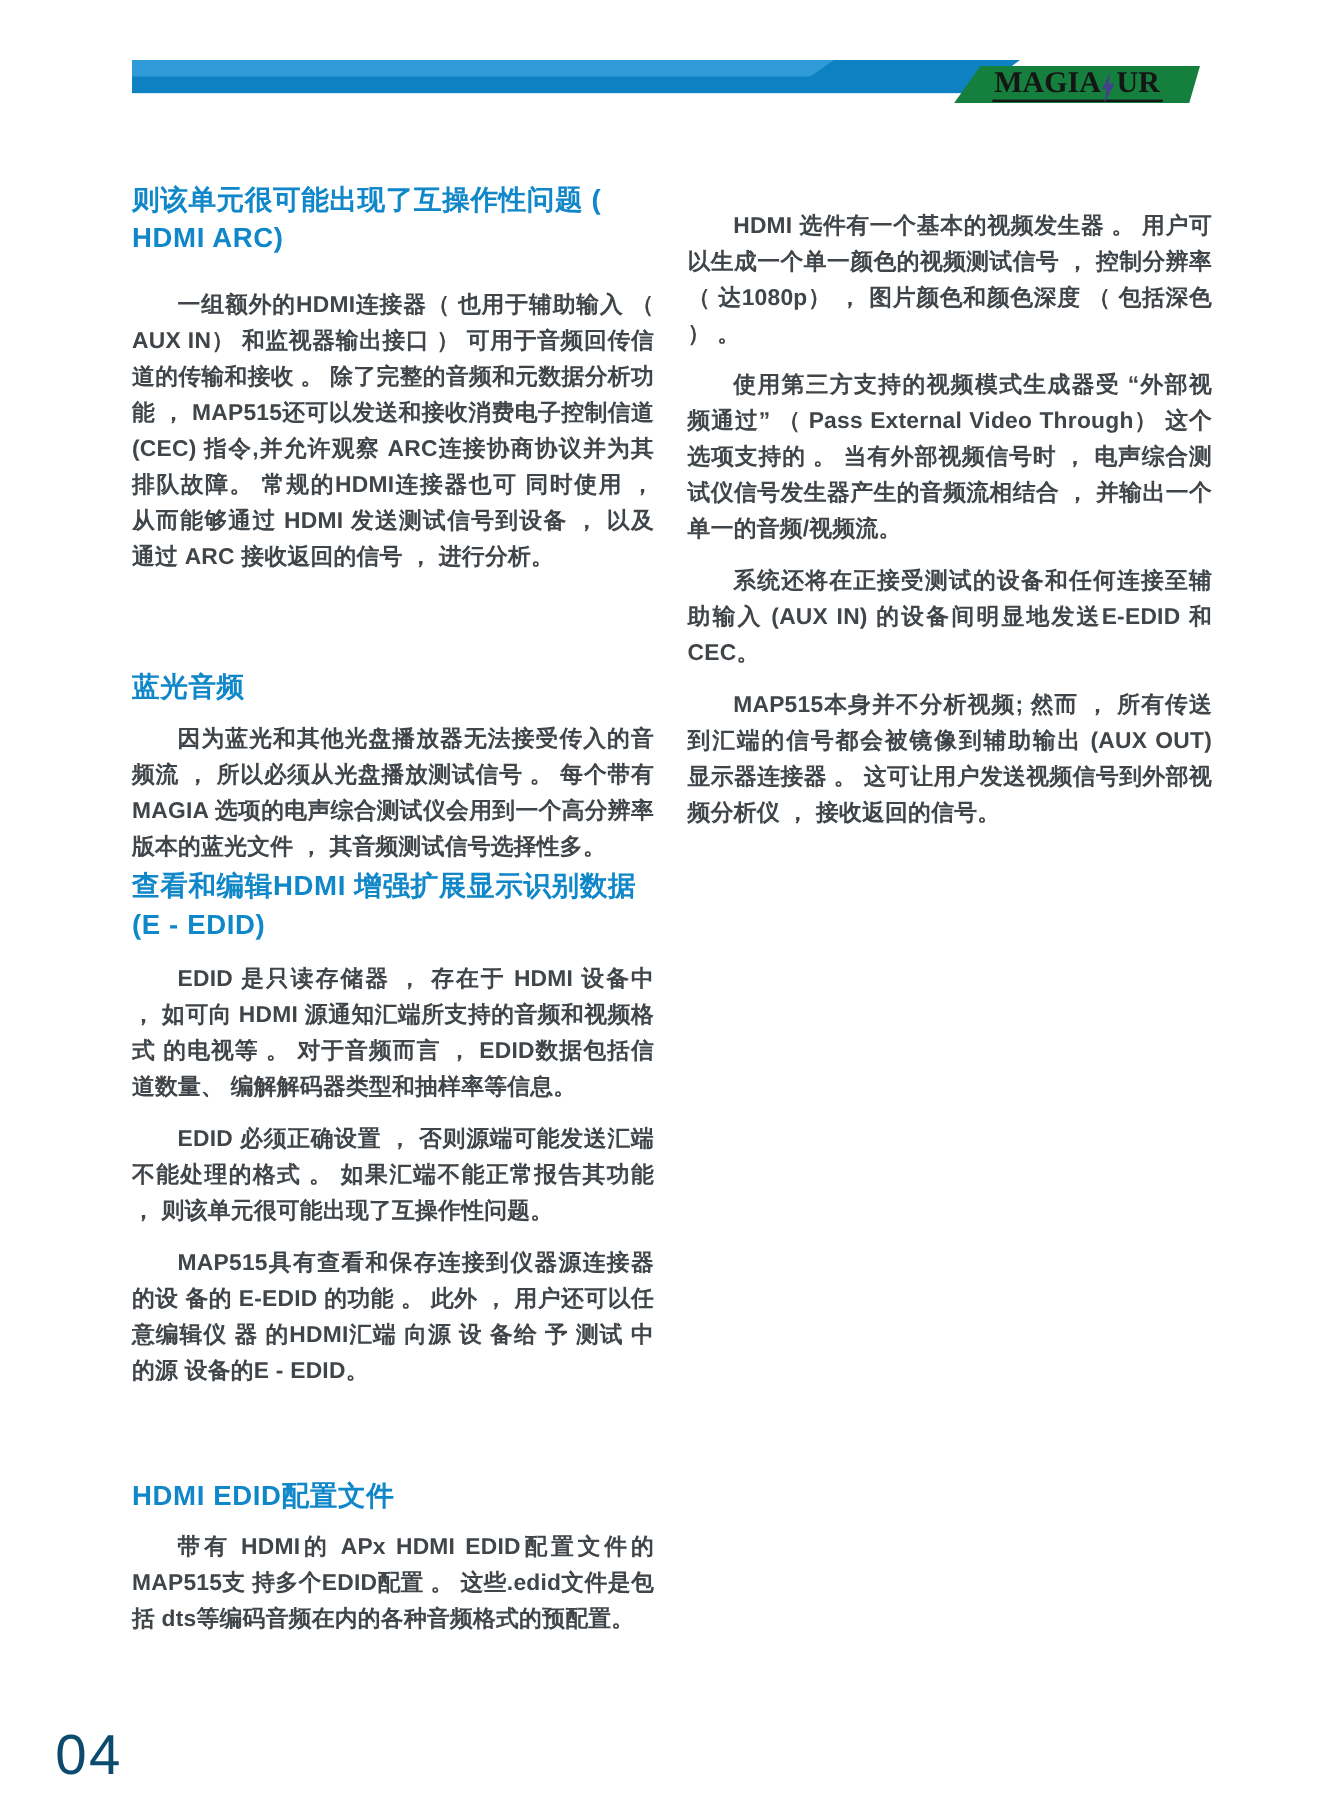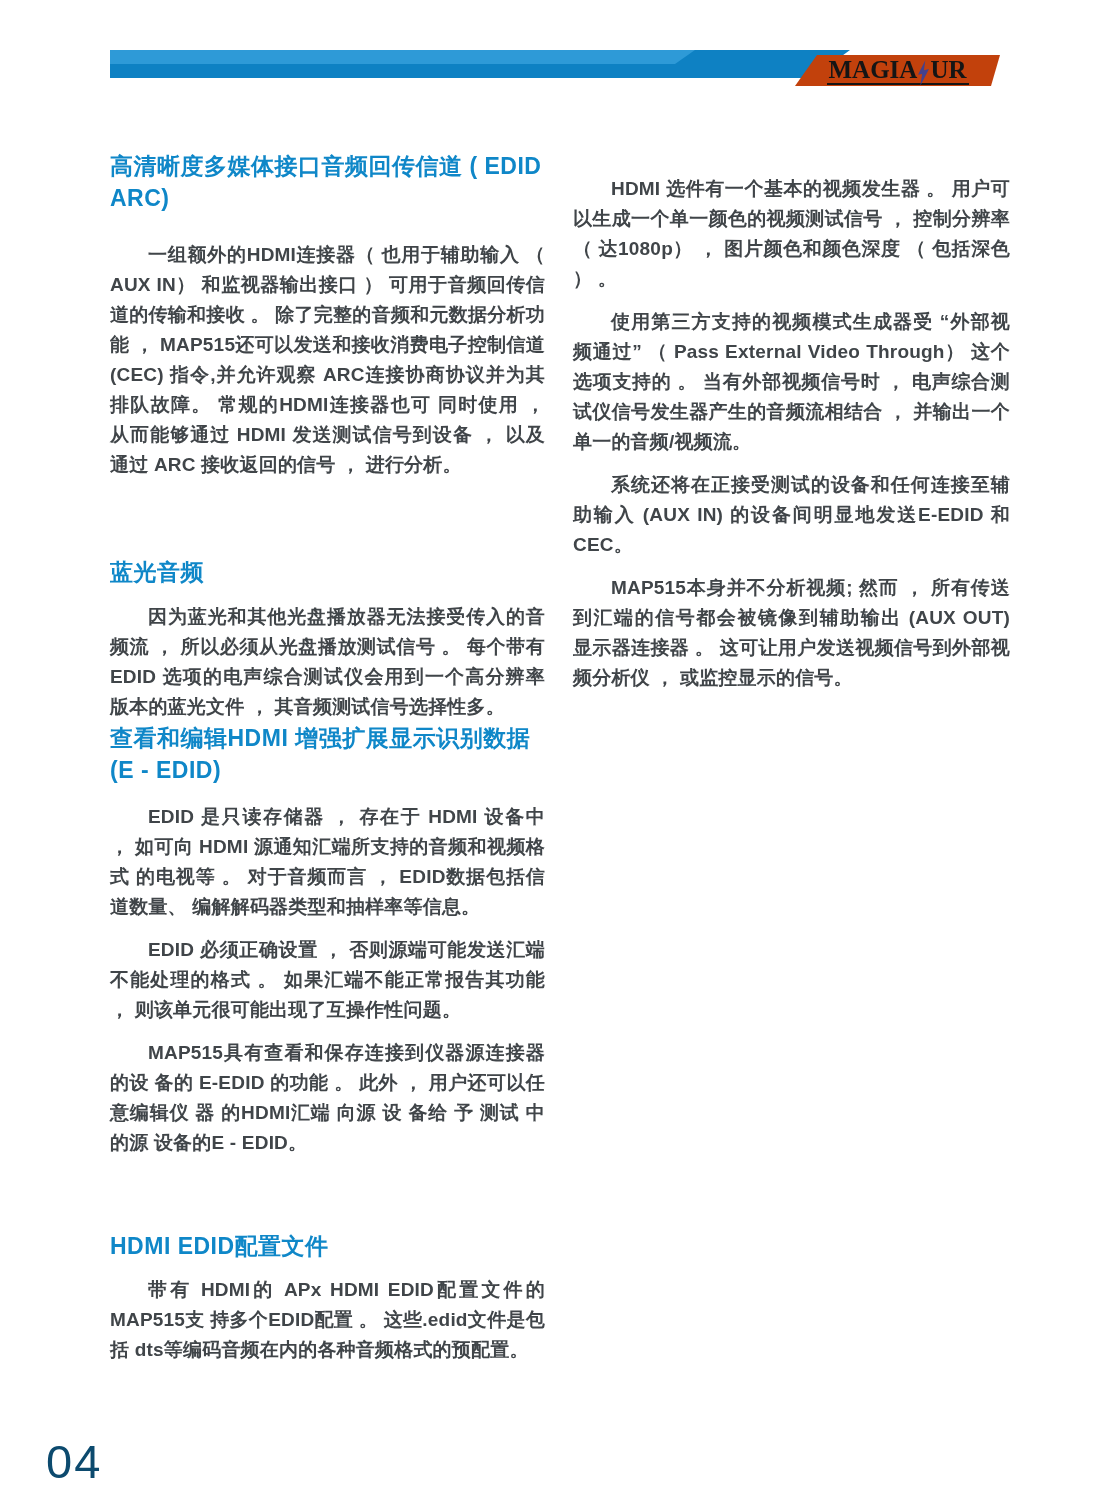--- a/index.html
+++ b/index.html
@@ -18,21 +18,21 @@
     background:#0e81c3;
     clip-path:polygon(0 0,100% 0,calc(100% - 38px) 100%,0 100%);
   }
   .header-bar::before{
     content:"";position:absolute;left:0;top:0;width:585px;height:14px;
     background:#2e9ad7;
     clip-path:polygon(0 0,100% 0,calc(100% - 20px) 100%,0 100%);
   }
   .logo-panel{
     position:absolute;left:795px;top:55px;width:205px;height:31px;
-    background:#c2410c;
+    background:#15803d;
     clip-path:polygon(22px 0,100% 0,calc(100% - 9px) 100%,0 100%);
     display:flex;align-items:center;justify-content:center;
   }
   .logo{
     display:inline-flex;align-items:center;
     font-family:"Liberation Serif","DejaVu Serif",serif;
     font-weight:700;font-size:25px;color:#151515;
     border-bottom:2px solid #151515;padding:0 2px 1px 2px;line-height:1;
   }
   .logo .bolt{width:11px;height:30px;margin:0 1px -8px 1px;}
@@ -88,27 +88,27 @@
         <span>UR</span>
       </span>
     </div>
   </header>
 
   <main class="content">
 
     <div class="col col-left">
 
       <section class="sec-arc">
-        <h2>高清晰度多媒体接口音频回传信道 ( EDID ARC)</h2>
+        <h2>则该单元很可能出现了互操作性问题 ( HDMI ARC)</h2>
         <p class="first">一组额外的HDMI连接器（ 也用于辅助输入 （ AUX IN） 和监视器输出接口 ） 可用于音频回传信道的传输和接收 。 除了完整的音频和元数据分析功能 ， MAP515还可以发送和接收消费电子控制信道 (CEC) 指令,并允许观察 ARC连接协商协议并为其排队故障。 常规的HDMI连接器也可 同时使用 ， 从而能够通过 HDMI 发送测试信号到设备 ， 以及通过 ARC 接收返回的信号 ， 进行分析。</p>
       </section>
 
       <section class="sec-bluray">
         <h2>蓝光音频</h2>
-        <p class="first">因为蓝光和其他光盘播放器无法接受传入的音频流 ， 所以必须从光盘播放测试信号 。 每个带有 EDID 选项的电声综合测试仪会用到一个高分辨率版本的蓝光文件 ， 其音频测试信号选择性多。</p>
+        <p class="first">因为蓝光和其他光盘播放器无法接受传入的音频流 ， 所以必须从光盘播放测试信号 。 每个带有 MAGIA 选项的电声综合测试仪会用到一个高分辨率版本的蓝光文件 ， 其音频测试信号选择性多。</p>
       </section>
 
       <section class="sec-eedid">
         <h2>查看和编辑HDMI 增强扩展显示识别数据(E - EDID)</h2>
         <p class="first">EDID 是只读存储器 ， 存在于 HDMI 设备中 ， 如可向 HDMI 源通知汇端所支持的音频和视频格式 的电视等 。 对于音频而言 ， EDID数据包括信道数量、 编解解码器类型和抽样率等信息。</p>
         <p>EDID 必须正确设置 ， 否则源端可能发送汇端不能处理的格式 。 如果汇端不能正常报告其功能 ， 则该单元很可能出现了互操作性问题。</p>
         <p>MAP515具有查看和保存连接到仪器源连接器的设 备的 E-EDID 的功能 。 此外 ， 用户还可以任意编辑仪 器 的HDMI汇端 向源 设 备给 予 测试 中 的源 设备的E - EDID。</p>
       </section>
 
       <section class="sec-profile">
@@ -117,21 +117,21 @@
       </section>
 
     </div>
 
     <div class="col col-right">
 
       <section class="sec-video">
         <p class="first">HDMI 选件有一个基本的视频发生器 。 用户可以生成一个单一颜色的视频测试信号 ， 控制分辨率 （ 达1080p） ， 图片颜色和颜色深度 （ 包括深色 ） 。</p>
         <p>使用第三方支持的视频模式生成器受 “外部视频通过” （ Pass External Video Through） 这个选项支持的 。 当有外部视频信号时 ， 电声综合测试仪信号发生器产生的音频流相结合 ， 并输出一个单一的音频/视频流。</p>
         <p>系统还将在正接受测试的设备和任何连接至辅助输入 (AUX IN) 的设备间明显地发送E-EDID 和 CEC。</p>
-        <p>MAP515本身并不分析视频; 然而 ， 所有传送到汇端的信号都会被镜像到辅助输出 (AUX OUT) 显示器连接器 。 这可让用户发送视频信号到外部视频分析仪 ， 或监控显示的信号。</p>
+        <p>MAP515本身并不分析视频; 然而 ， 所有传送到汇端的信号都会被镜像到辅助输出 (AUX OUT) 显示器连接器 。 这可让用户发送视频信号到外部视频分析仪 ， 接收返回的信号。</p>
       </section>
 
     </div>
 
   </main>
 
   <div class="page-number">04</div>
 
 </div>
 

